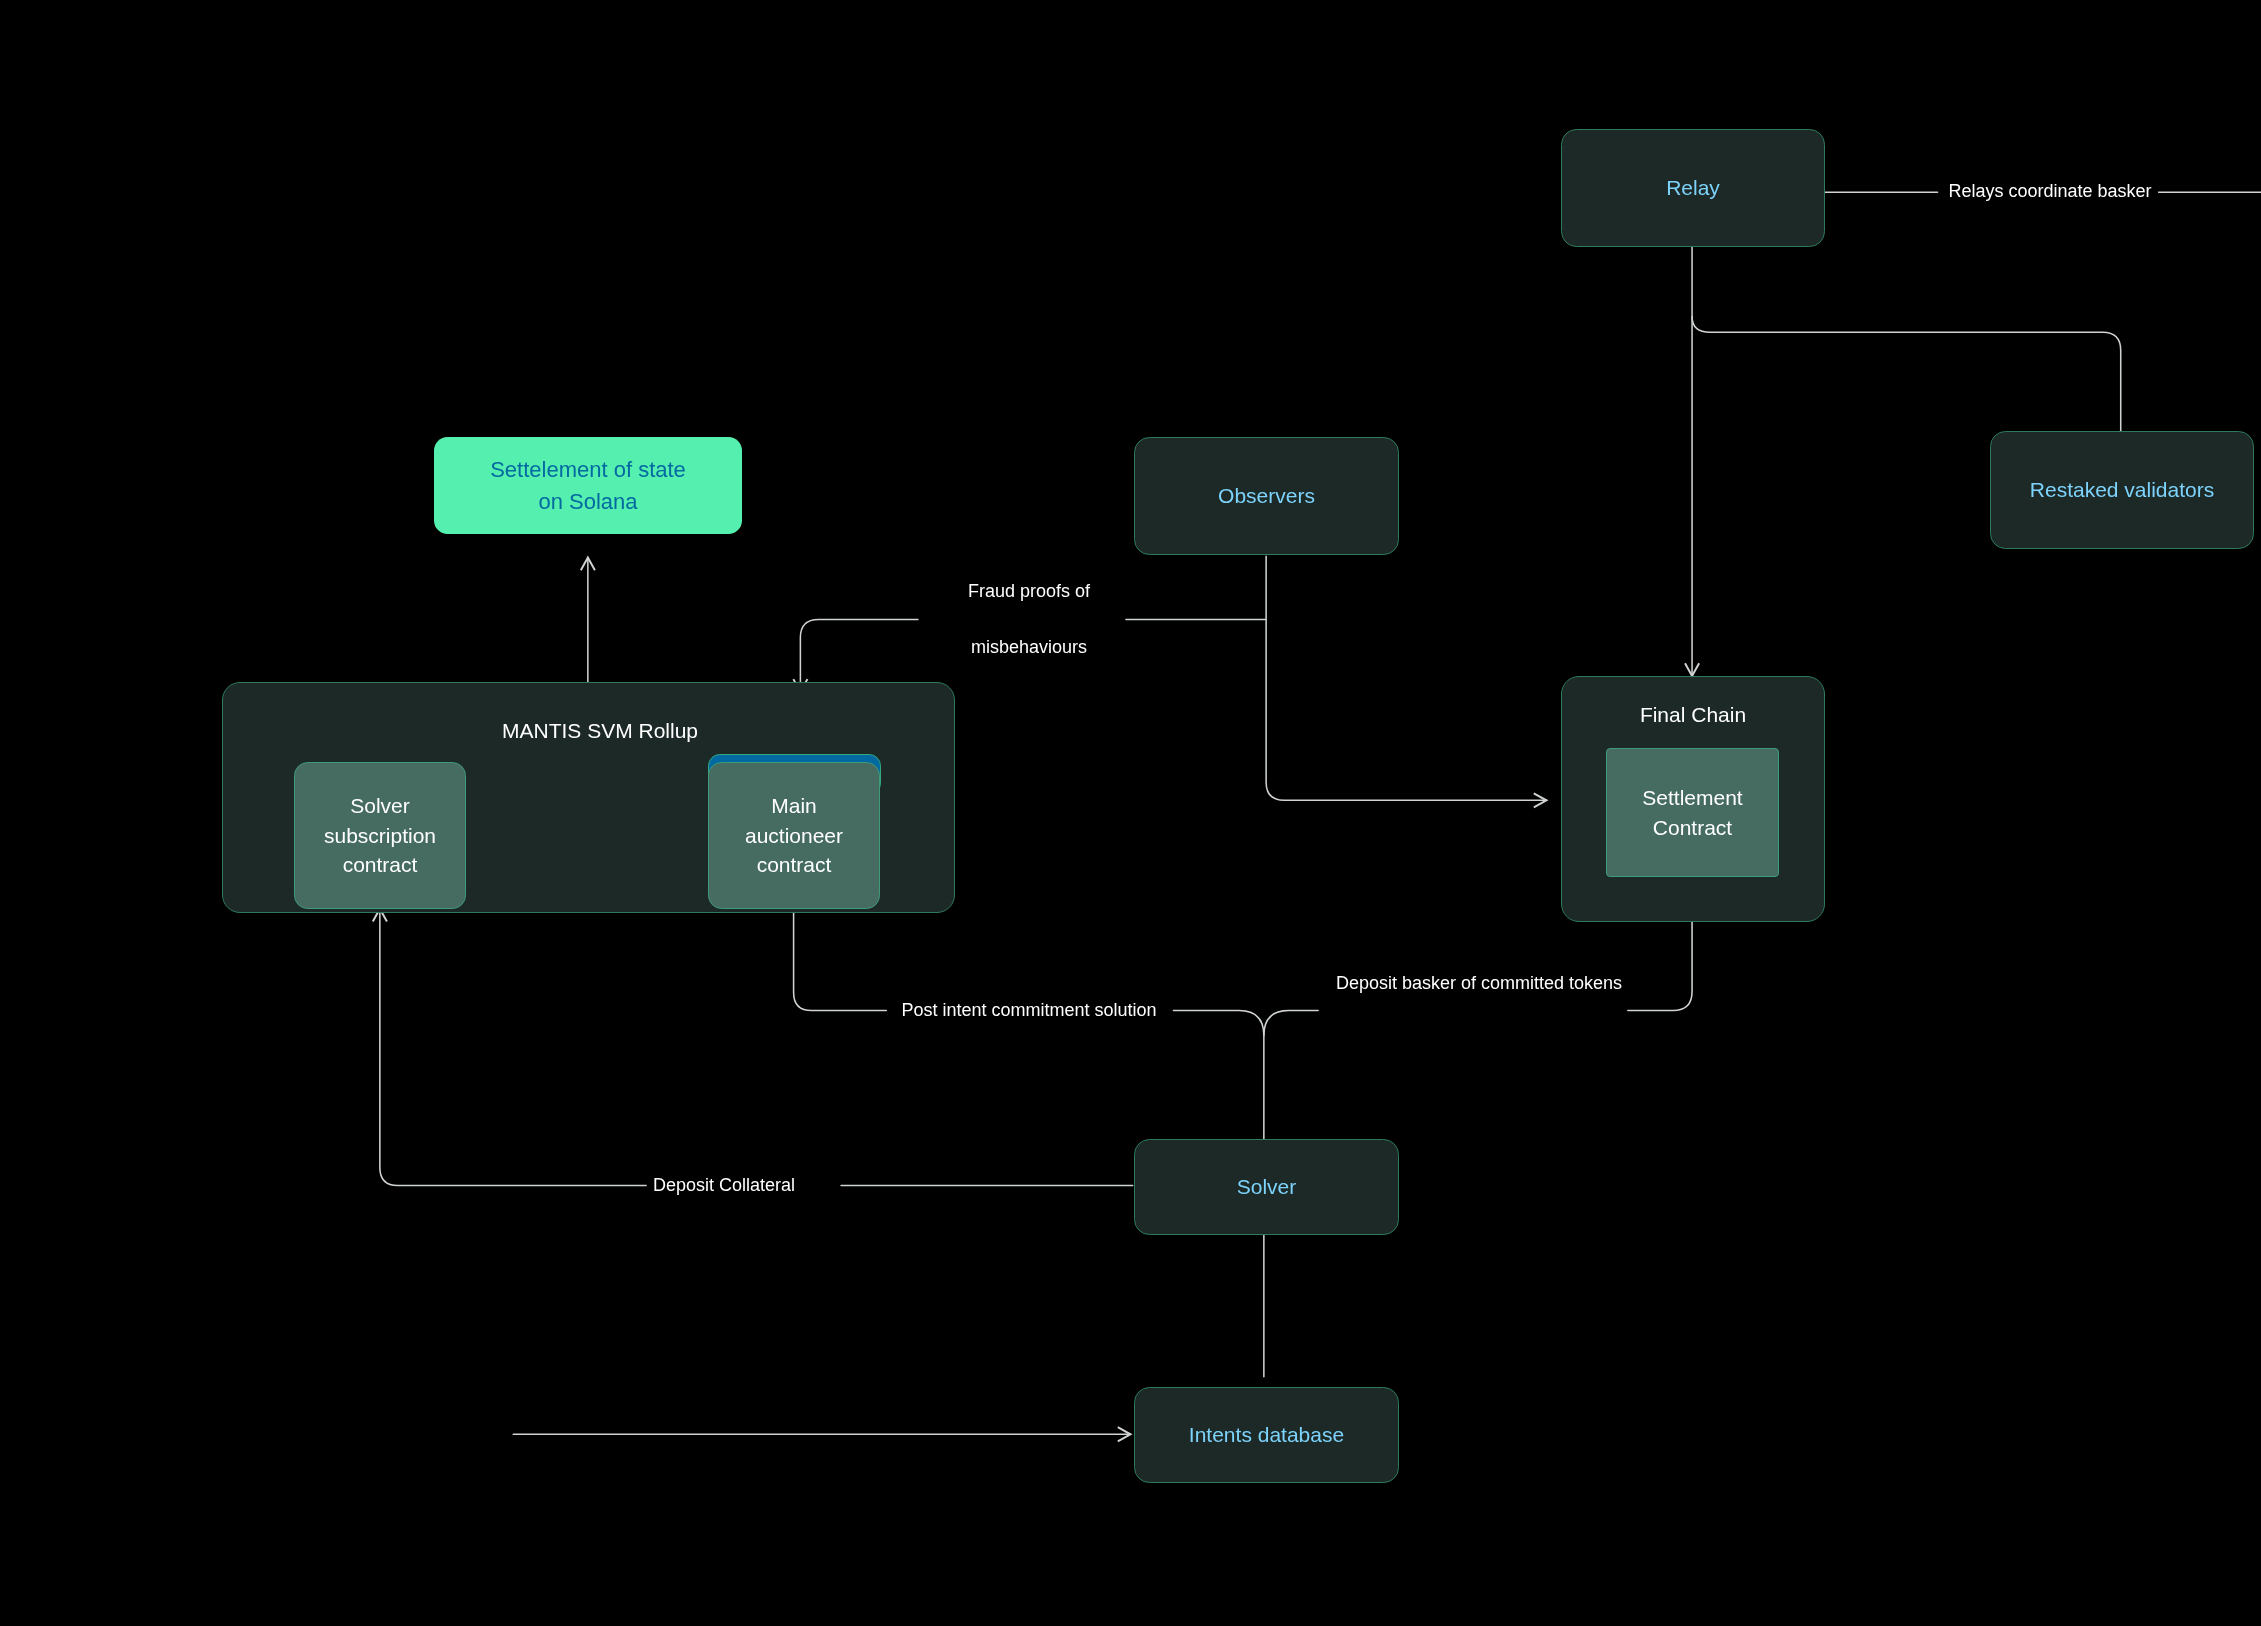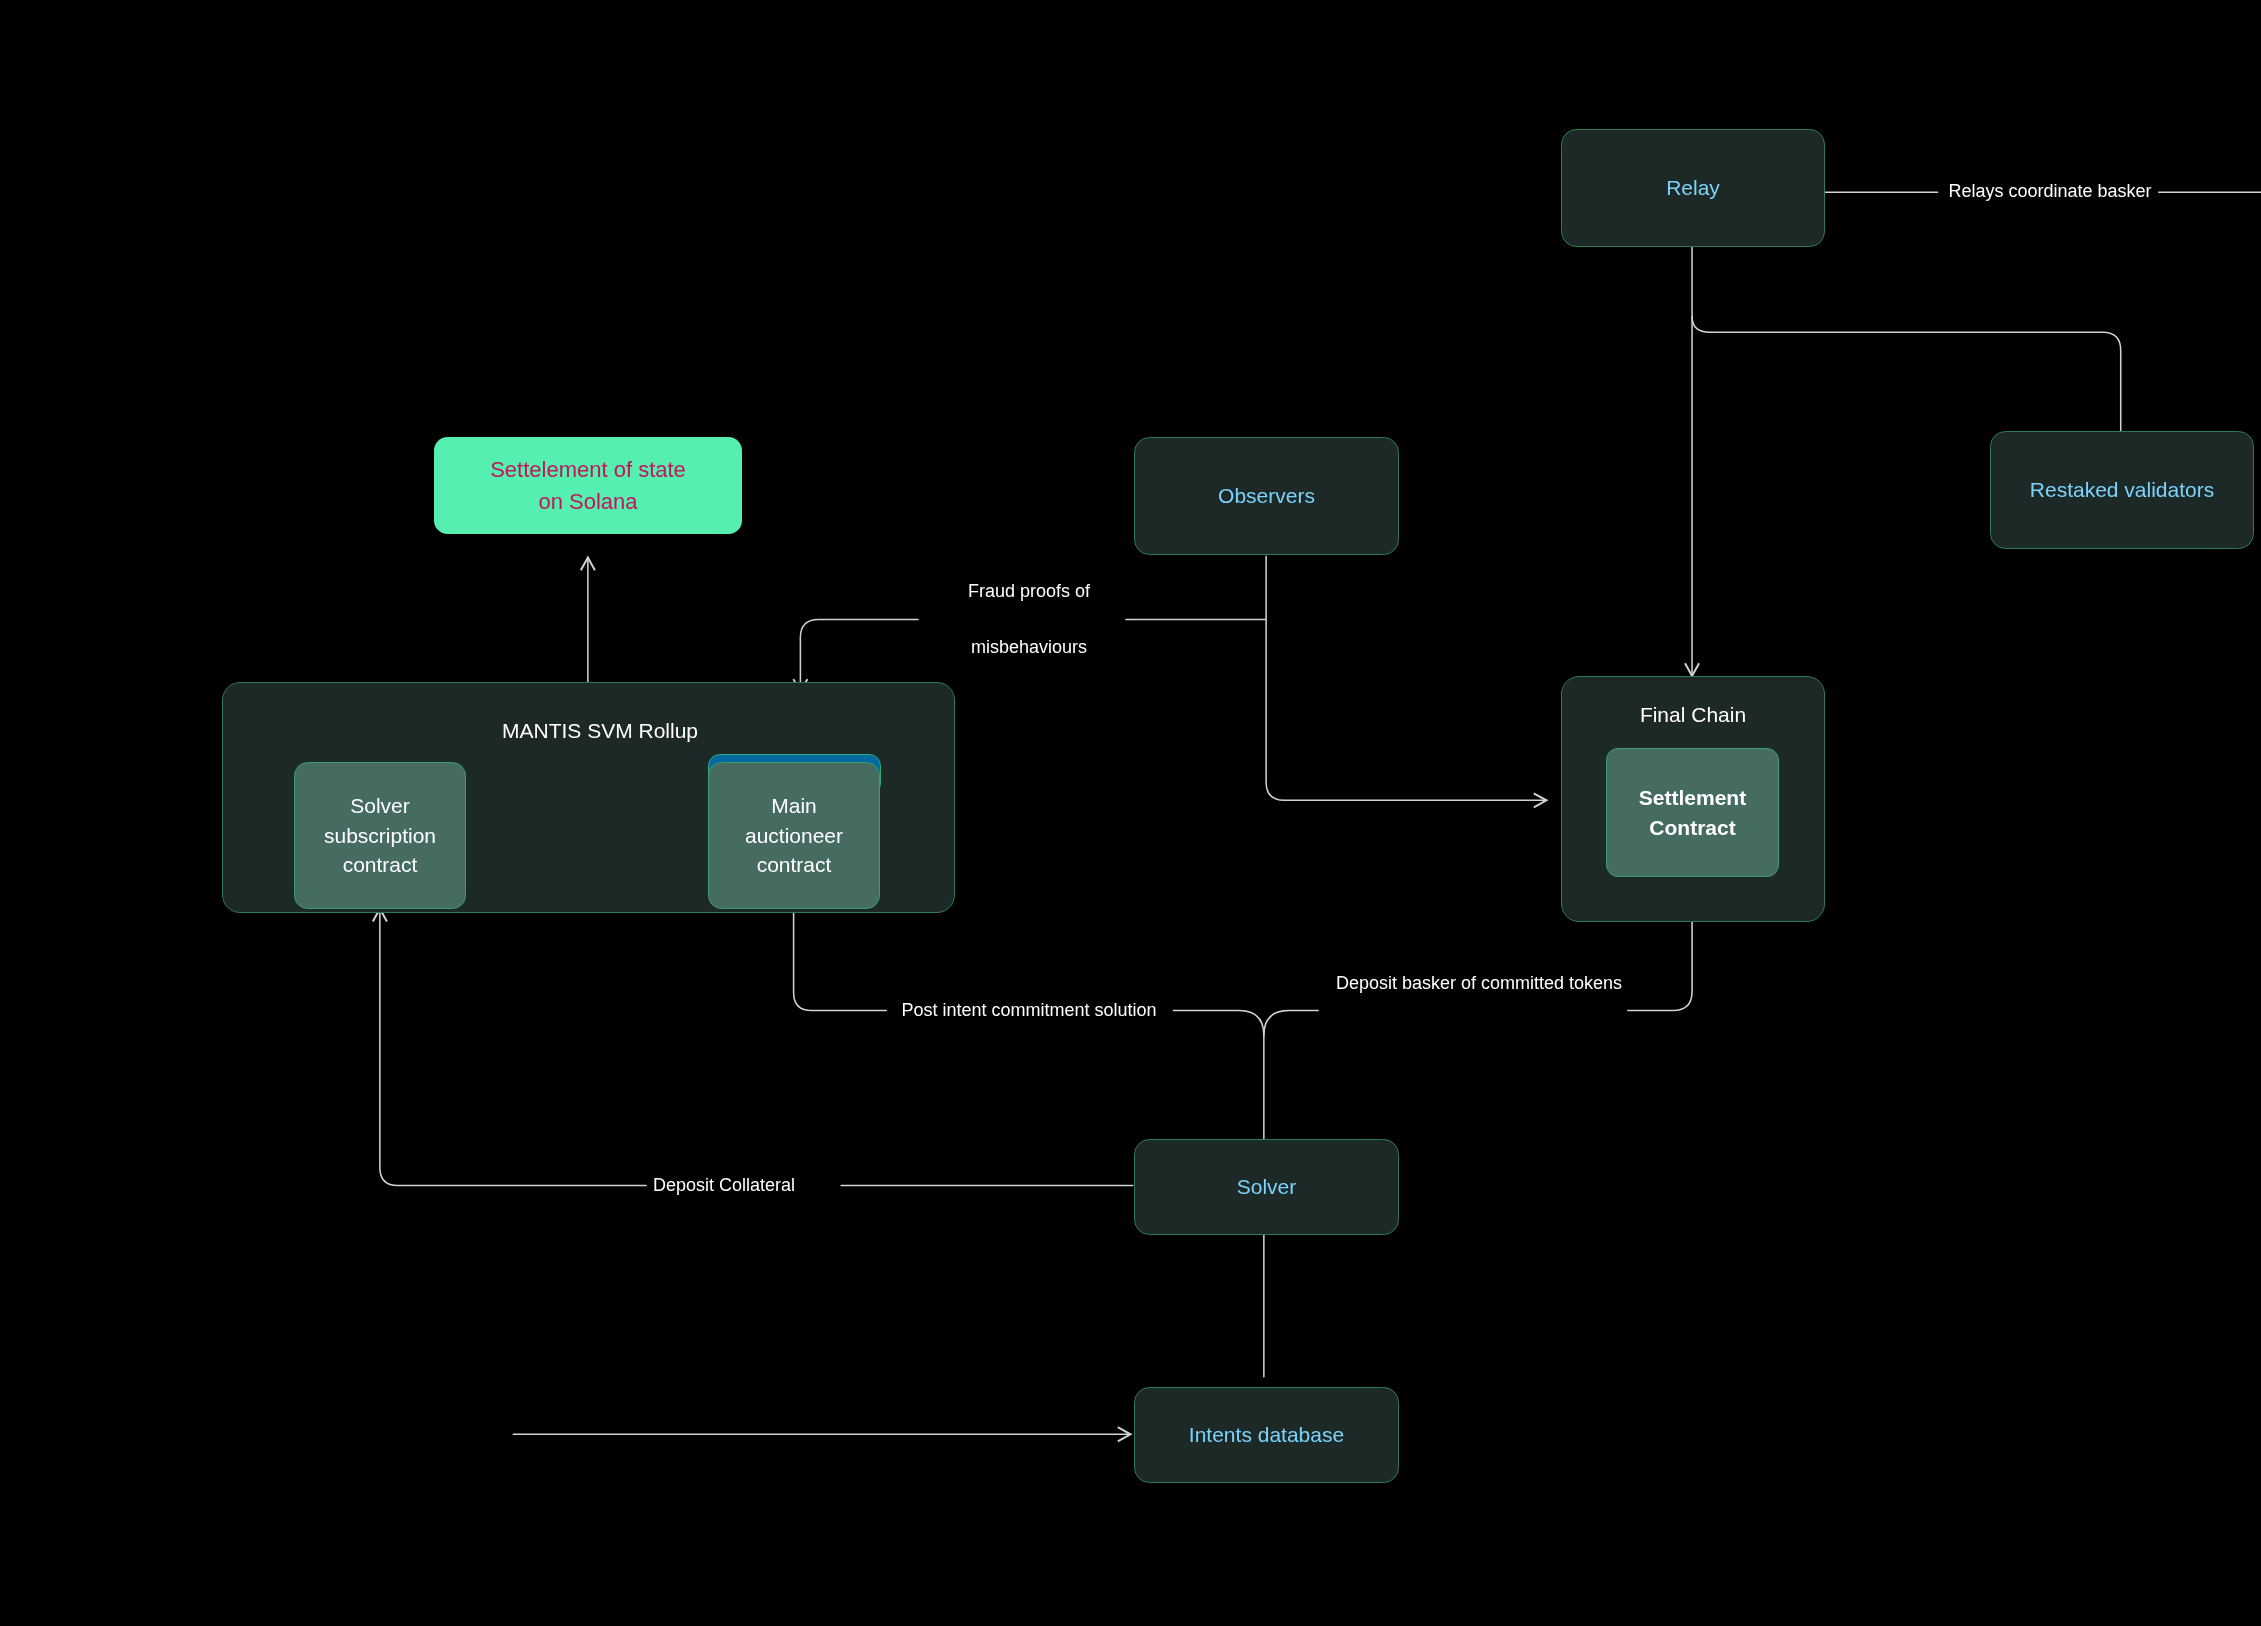--- a/index.html
+++ b/index.html
@@ -59,21 +59,21 @@
     border: 0.9px solid #36a87d;
     color: #ffffff;
     font-size: 21px;
     border-radius: 11.8px;
     margin-top: 44px;
   }
   
   .node.mint {
     background: #55f0b0;
     border: none;
-    color: #be185d;
+    color: #0369a1;
     font-size: 22px;
     border-radius: 13.6px;
   }
   
   .group {
     position: absolute;
     box-sizing: border-box;
     background: #1c2926;
     border: 0.9px solid #2d7a5c;
     border-radius: 18px;
@@ -199,21 +199,21 @@
   <div class="node mid" style="left:708px; top:762px; width:172px; height:147px; border-radius:13.6px;">
     <div>
       <div>Main</div>
       <div>auctioneer</div>
       <div>contract</div>
     </div>
   </div>
 
   <div class="group" style="left:1561px; top:676px; width:264px; height:246px;"></div>
   <div class="group-title" style="left:1561px; top:703px; width:264px; text-align:center;">Final Chain</div>
-  <div class="node mid" style="left:1606px; top:748px; width:173px; height:129px; border-radius:12px;font-weight:bold;">
+  <div class="node mid" style="left:1606px; top:748px; width:173px; height:129px; border-radius:4px;">
     <div>
       <div>Settlement</div>
       <div>Contract</div>
     </div>
   </div>
 
   <div class="node dark" style="left:1134px; top:1139px; width:265px; height:96px;">
     <span>Solver</span>
   </div>
 

